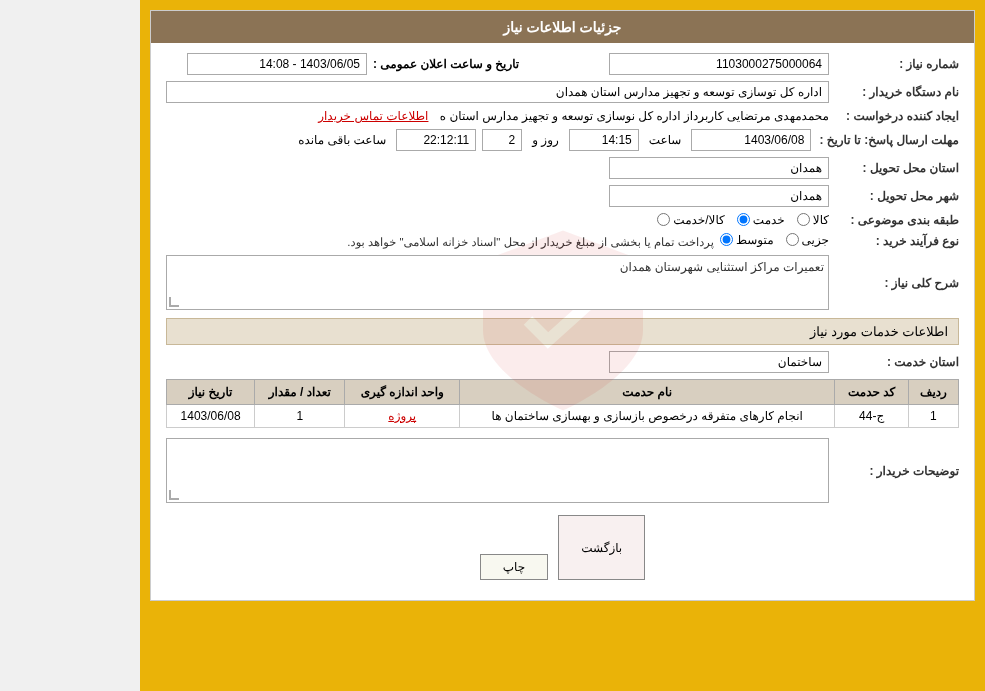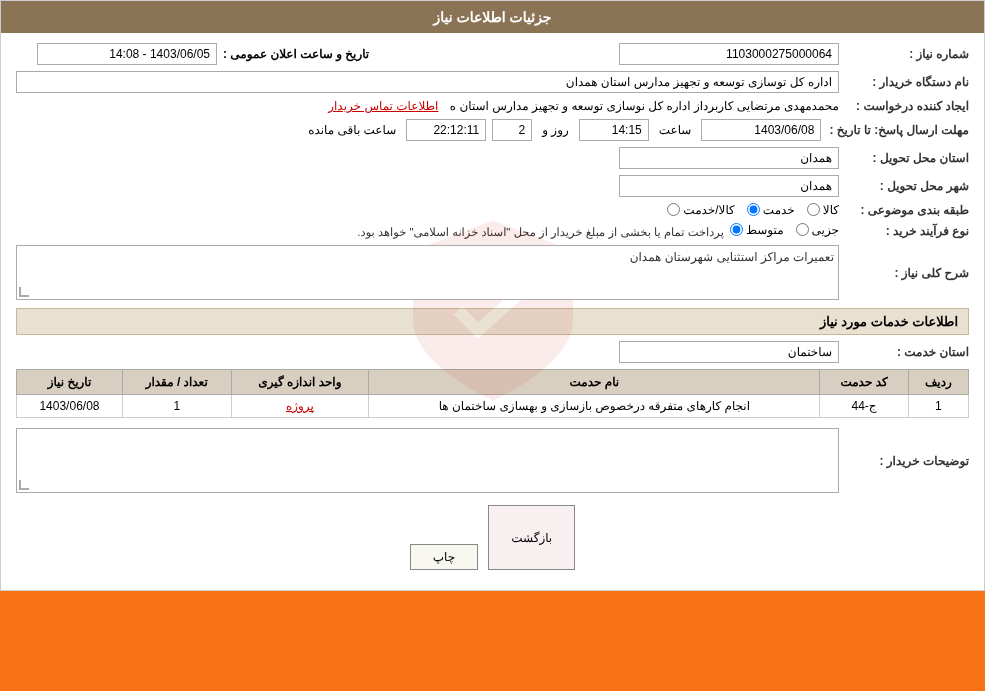--- a/index.html
+++ b/index.html
@@ -3,44 +3,45 @@
   <meta charset="utf-8">
   <style>
     * { box-sizing: border-box; margin: 0; padding: 0; }
     body {
       font-family: Tahoma, Arial, sans-serif;
       font-size: 12px;
       background: #f0f0f0;
       direction: rtl;
     }
     .page-wrapper {
-      width: 985px;
+      width: 845px;
       min-height: 691px;
-      background: #f97316;
+      background: #eab308;
+      padding: 10px;
     }
     .main-card {
       background: #fff;
       border: 1px solid #ccc;
     }
     .card-header {
       background: #8B7355;
       color: #fff;
       text-align: center;
       padding: 8px 12px;
       font-size: 14px;
       font-weight: bold;
     }
     .card-body {
       padding: 10px 15px;
     }
     .section-header {
       background: #e8e0d0;
       border: 1px solid #c8b898;
       padding: 5px 10px;
-      font-weight: bold;
+      font-weight: normal;
       font-size: 13px;
       margin: 8px 0 6px 0;
     }
     .info-row {
       display: flex;
       align-items: center;
       margin-bottom: 6px;
       flex-direction: row;
     }
     .info-label {

